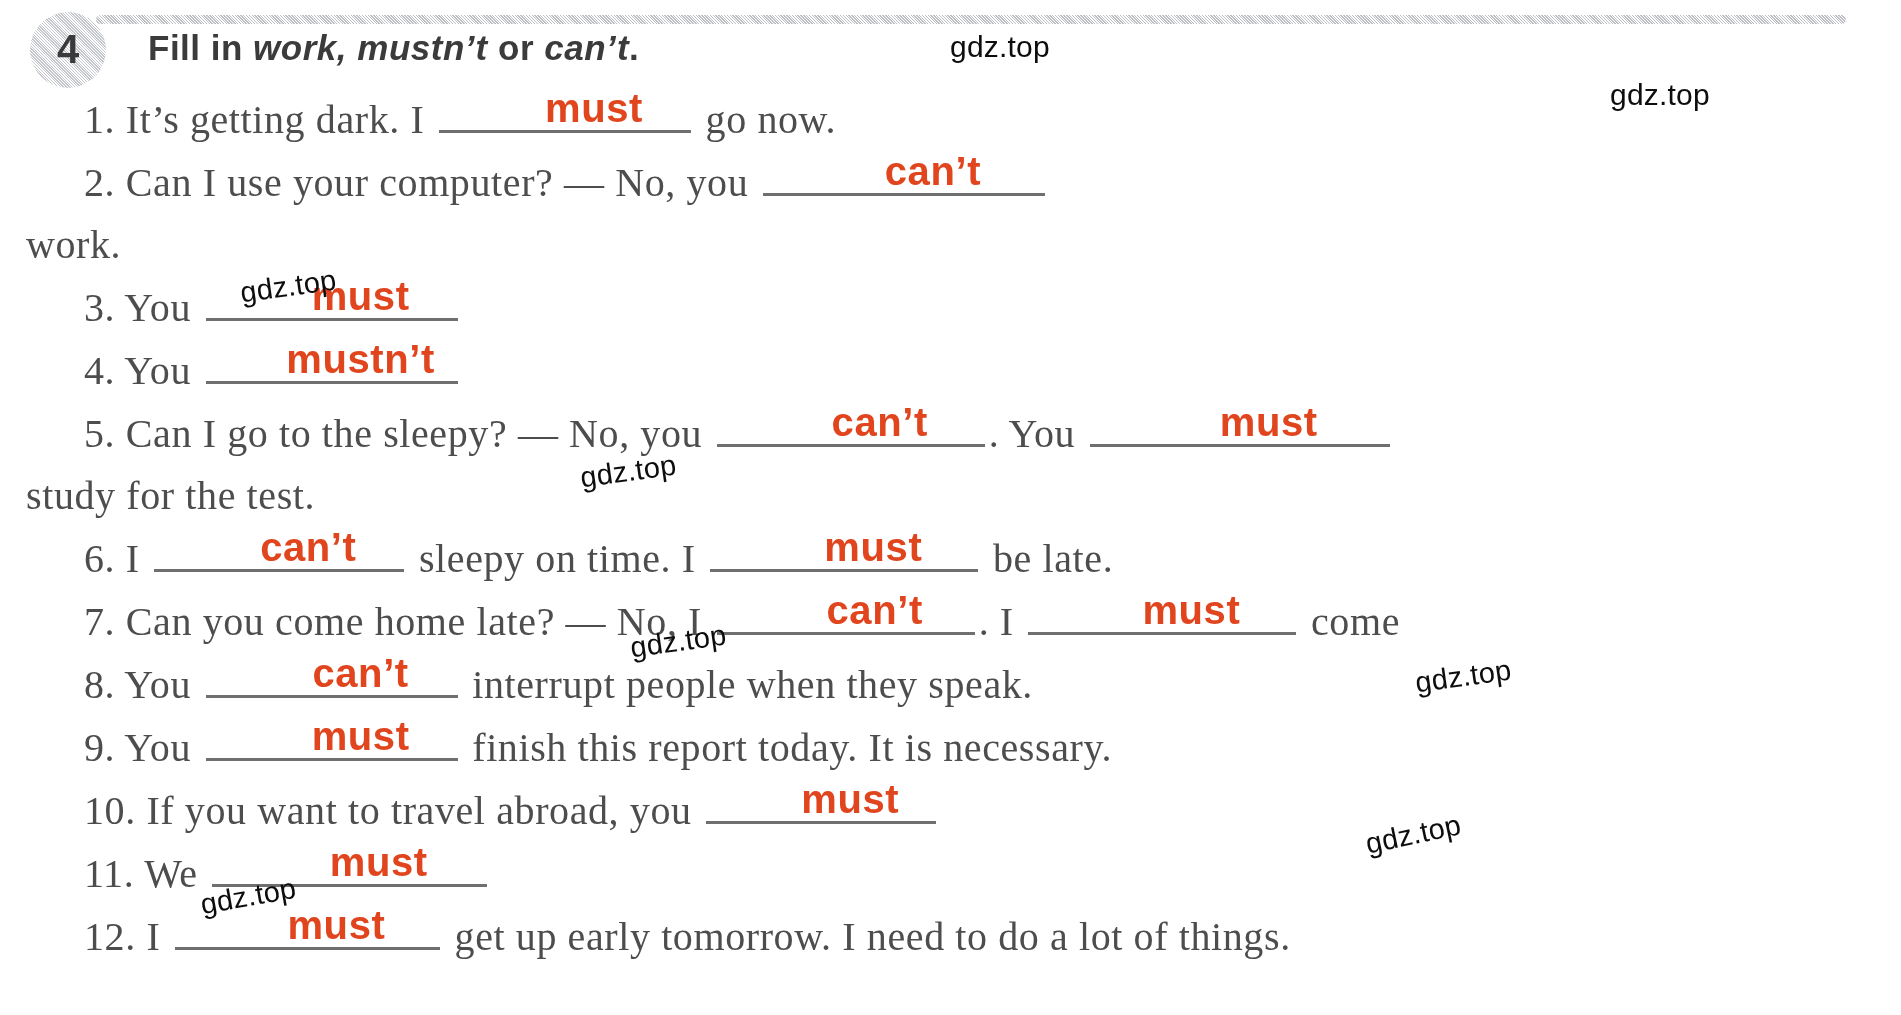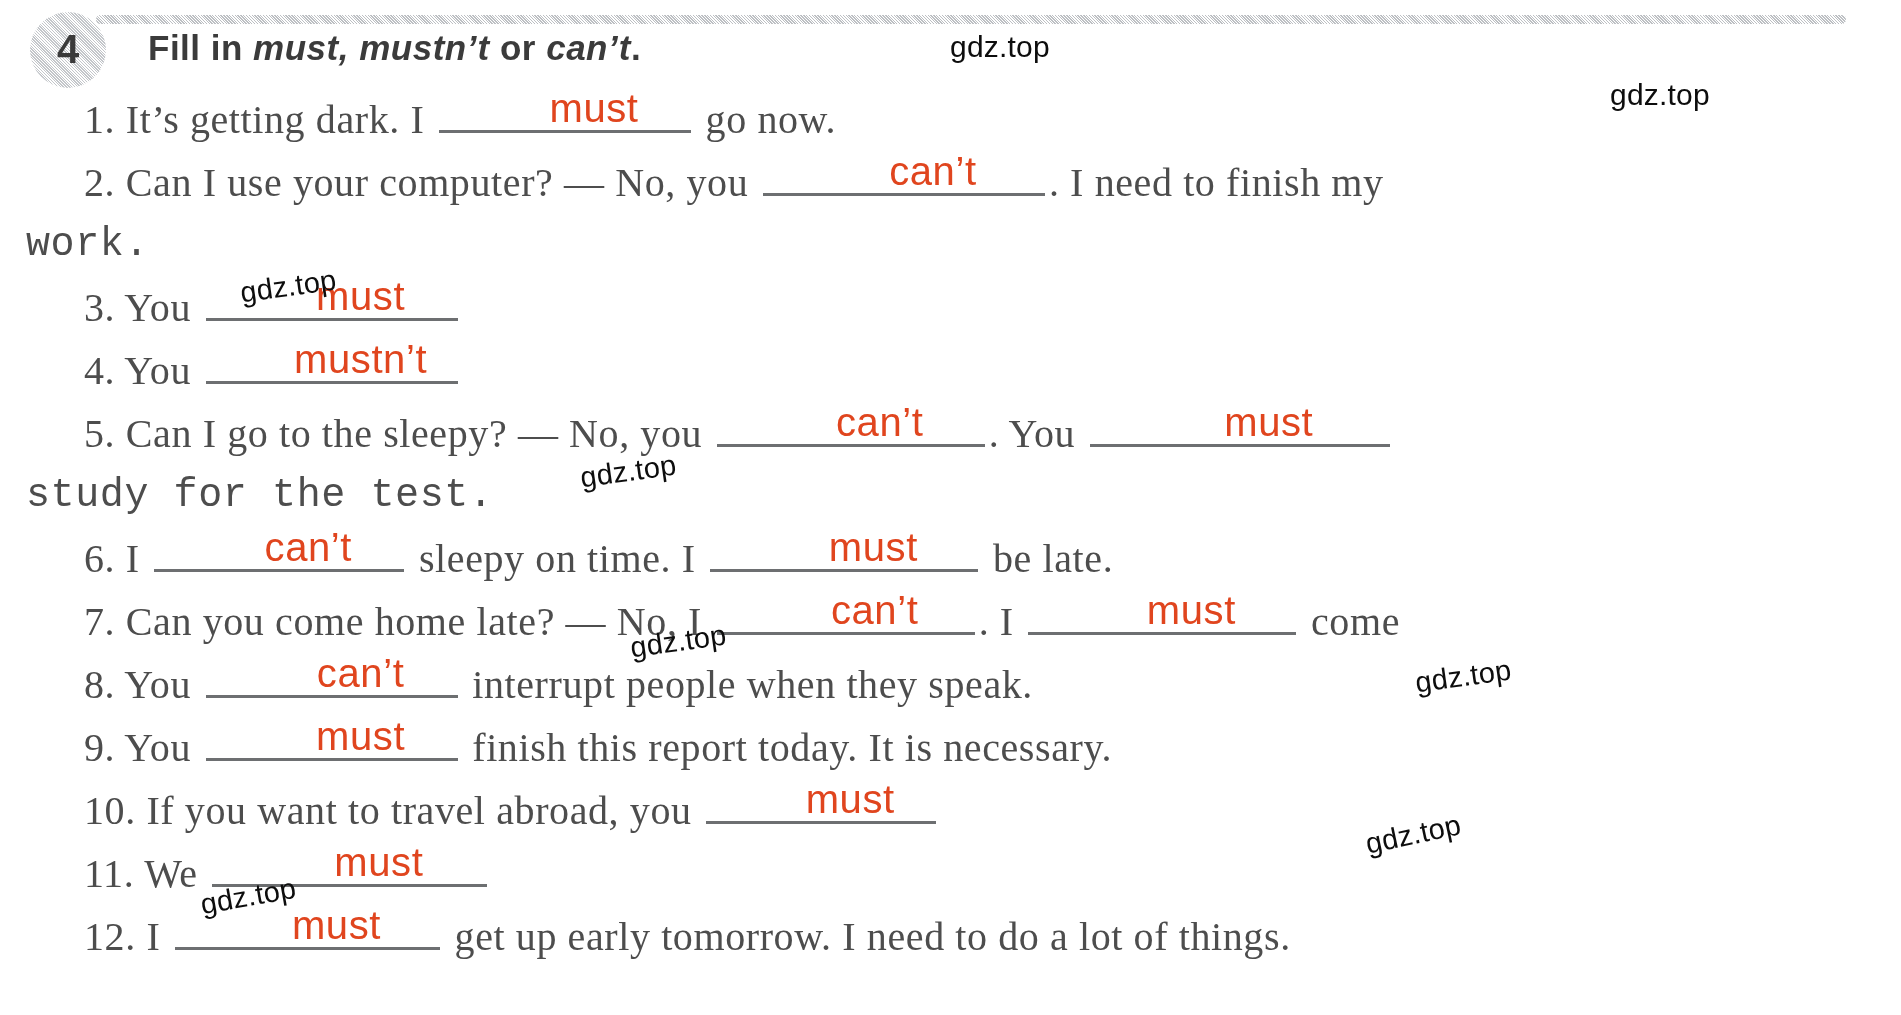--- a/index.html
+++ b/index.html
@@ -83,40 +83,40 @@
   }
   .q-line {
     font-size: 40px;
     line-height: 62px;
     color: #4d4d4d;
     white-space: nowrap;
     padding-left: 26px;
     letter-spacing: .6px;
   }
   .q-line.indent { text-indent: 58px; }
-  .q-line.cont { text-indent: 0; padding-left: 26px; font-family: Liberation Mono, monospace; }
+  .q-line.cont { text-indent: 0; padding-left: 26px; }
 
   .frag { white-space: pre; }
 
   
   .blank {
     position: relative;
     display: inline-block;
     vertical-align: baseline;
     border-bottom: 3px solid #6d6f71;
     height: 42px;
     margin: 0 4px;
   }
   .blank .answer {
     position: absolute;
     left: 50%;
     transform: translateX(-50%);
     bottom: 1px;
     font-family: "Liberation Sans", "DejaVu Sans", sans-serif;
-    font-weight: normal;
+    font-weight: bold;
     font-style: normal;
     font-size: 40px;
     line-height: 42px;
     color: #e0451e;
     white-space: nowrap;
   }
 
   
   .wm {
     position: absolute;
@@ -131,27 +131,27 @@
 </style>
 </head>
 <body>
 
 <div class="header-band">
   <div class="header-rule"></div>
   <div class="ex-badge">
     <span class="ex-badge-num">4</span>
   </div>
   <div class="ex-title">
-    <span>Fill in </span><span class="it">must,</span><span> </span><span class="it">mustn’t</span><span> or </span><span class="it">can’t</span><span>.</span>
+    <span>Fill in </span><span class="it">work,</span><span> </span><span class="it">mustn’t</span><span> or </span><span class="it">can’t</span><span>.</span>
   </div>
 </div>
 
 <div class="sheet" id="sheet">
     <div class="q-line indent"><span class="frag">1.</span><span class="frag"> It’s getting dark. I </span><span class="blank" style="width: 252px;"><span class="answer">must</span></span><span class="frag"> go now.</span></div>
-    <div class="q-line indent"><span class="frag">2.</span><span class="frag"> Can I use your computer? — No, you </span><span class="blank" style="width: 282px;"><span class="answer">can’t</span></span><span class="frag">. I need to finish my</span></div>
+    <div class="q-line indent"><span class="frag">2.</span><span class="frag"> Can I use your computer? — No, you </span><span class="blank" style="width: 282px;"><span class="answer">can’t</span></span></div>
     <div class="q-line cont">work.</div>
     <div class="q-line indent"><span class="frag">3.</span><span class="frag"> You </span><span class="blank" style="width: 252px;"><span class="answer">must</span></span></div>
     <div class="q-line indent"><span class="frag">4.</span><span class="frag"> You </span><span class="blank" style="width: 252px;"><span class="answer">mustn’t</span></span></div>
     <div class="q-line indent"><span class="frag">5.</span><span class="frag"> Can I go to the sleepy? — No, you </span><span class="blank" style="width: 268px;"><span class="answer">can’t</span></span><span class="frag">. You </span><span class="blank" style="width: 300px;"><span class="answer">must</span></span></div>
     <div class="q-line cont">study for the test.</div>
     <div class="q-line indent"><span class="frag">6.</span><span class="frag"> I </span><span class="blank" style="width: 250px;"><span class="answer">can’t</span></span><span class="frag"> sleepy on time. I </span><span class="blank" style="width: 268px;"><span class="answer">must</span></span><span class="frag"> be late.</span></div>
     <div class="q-line indent"><span class="frag">7.</span><span class="frag"> Can you come home late? — No, I </span><span class="blank" style="width: 258px;"><span class="answer">can’t</span></span><span class="frag">. I </span><span class="blank" style="width: 268px;"><span class="answer">must</span></span><span class="frag"> come</span></div>
     <div class="q-line indent"><span class="frag">8.</span><span class="frag"> You </span><span class="blank" style="width: 252px;"><span class="answer">can’t</span></span><span class="frag"> interrupt people when they speak.</span></div>
     <div class="q-line indent"><span class="frag">9.</span><span class="frag"> You </span><span class="blank" style="width: 252px;"><span class="answer">must</span></span><span class="frag"> finish this report today. It is necessary.</span></div>
     <div class="q-line indent"><span class="frag">10.</span><span class="frag"> If you want to travel abroad, you </span><span class="blank" style="width: 230px;"><span class="answer">must</span></span></div>

